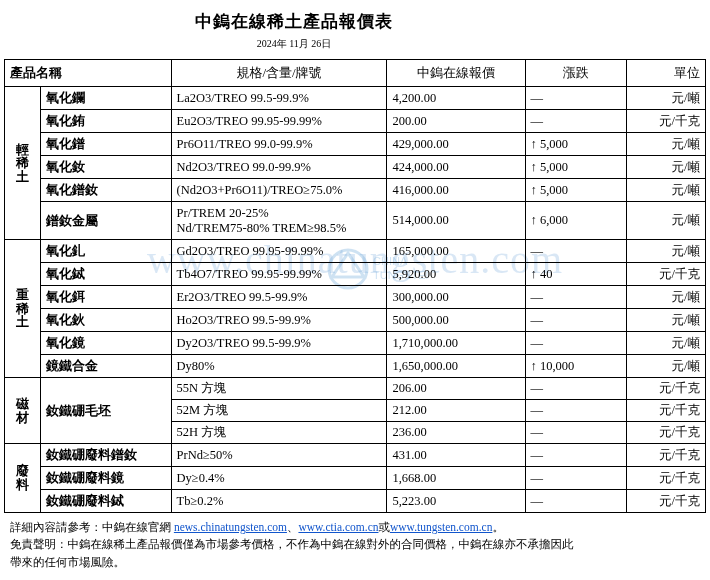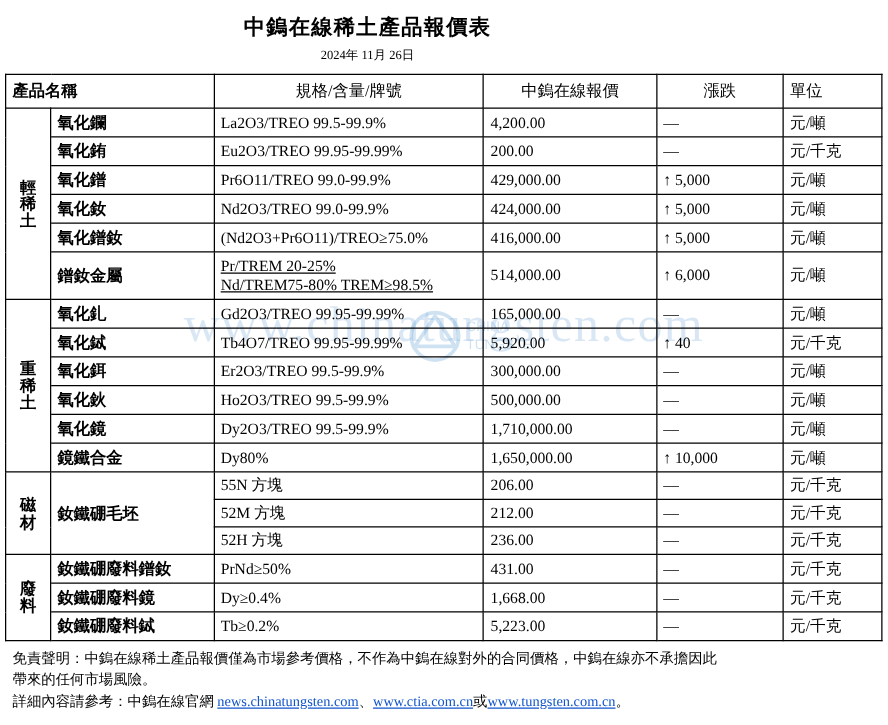--- a/index.html
+++ b/index.html
@@ -96,35 +96,34 @@
     font-weight: bold;
     font-size: 13px;
   }
   .spec {
     width: 208px;
     text-align: left;
     padding-left: 6px;
   }
   .spec .line2 {
     display: block;
-    text-decoration: underline;
   }
   .price {
     width: 132px;
     text-align: left;
     padding-left: 6px;
   }
   .chg {
     width: 95px;
     text-align: left;
     padding-left: 8px;
   }
   .unit {
     width: 72px;
-    text-align: left;
+    text-align: right;
   }
   .row-h {
     height: 21px;
   }
   .tall {
     height: 38px;
   }
   .disclaimer {
     position: relative;
     z-index: 10;
@@ -311,20 +310,20 @@
         <td class="name">釹鐵硼廢料鋱</td>
         <td class="spec">Tb≥0.2%</td>
         <td class="price">5,223.00</td>
         <td class="chg">—</td>
         <td class="unit">元/千克</td>
       </tr>
     </tbody>
   </table>
 
   <div class="disclaimer">
-    <div>免責聲明：中鎢在線稀土產品報價僅為市場參考價格，不作為中鎢在線對外的合同價格，中鎢在線亦不承擔因此帶來的任何市場風險。</div>
     <div>
       <span>詳細內容請參考：中鎢在線官網</span>
       <a href="#">news.chinatungsten.com</a><span>、</span><a href="#">www.ctia.com.cn</a><span>或</span><a href="#">www.tungsten.com.cn</a><span>。</span>
     </div>
+    <div>免責聲明：中鎢在線稀土產品報價僅為市場參考價格，不作為中鎢在線對外的合同價格，中鎢在線亦不承擔因此帶來的任何市場風險。</div>
   </div>
 
 </div>
 
 </body></html>

